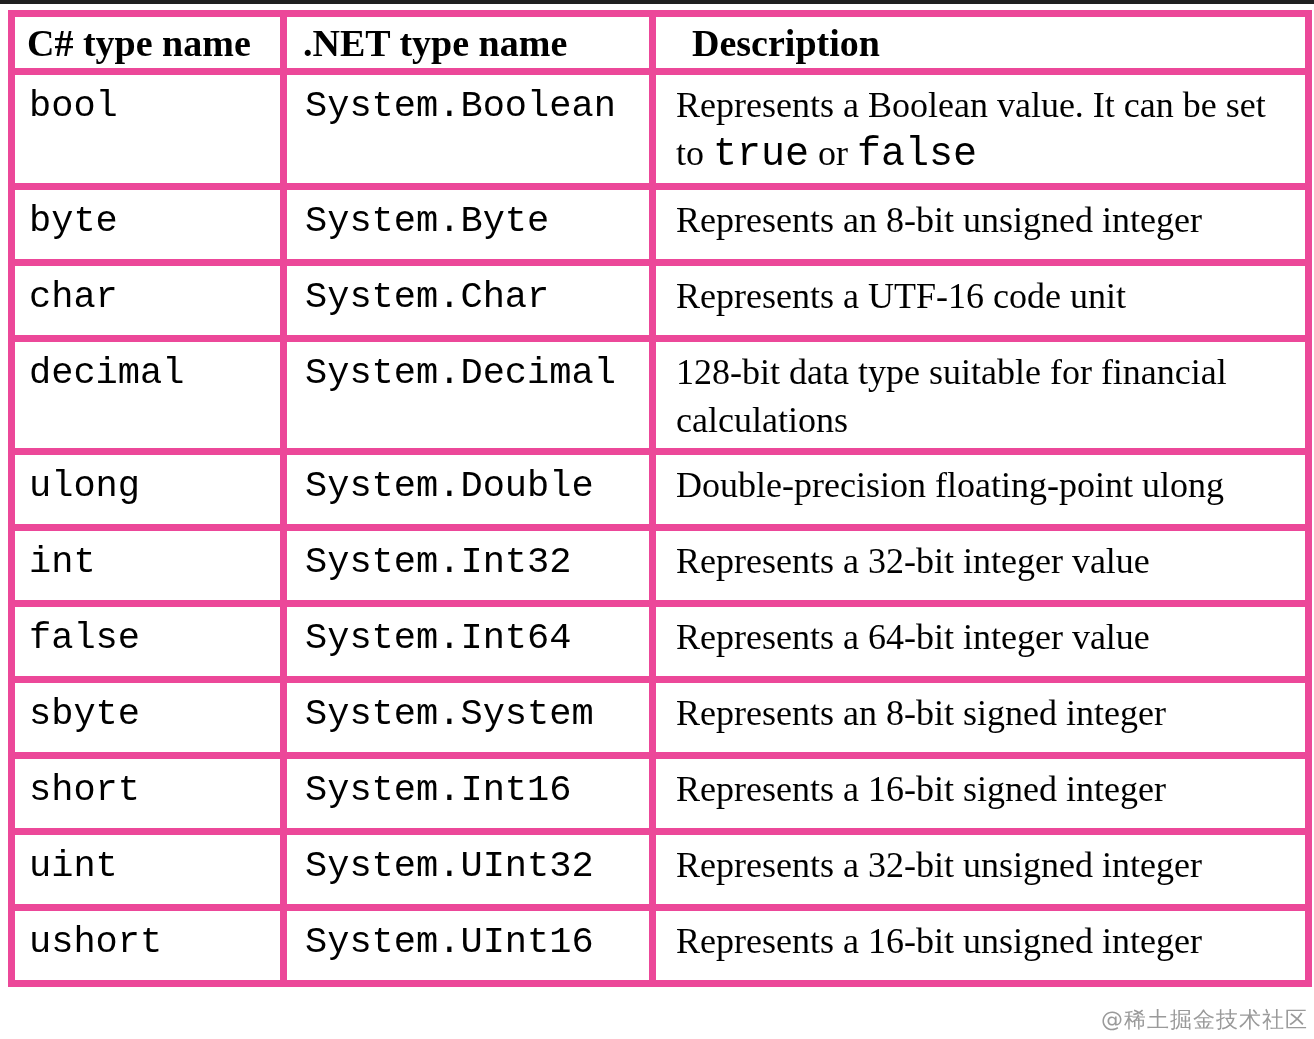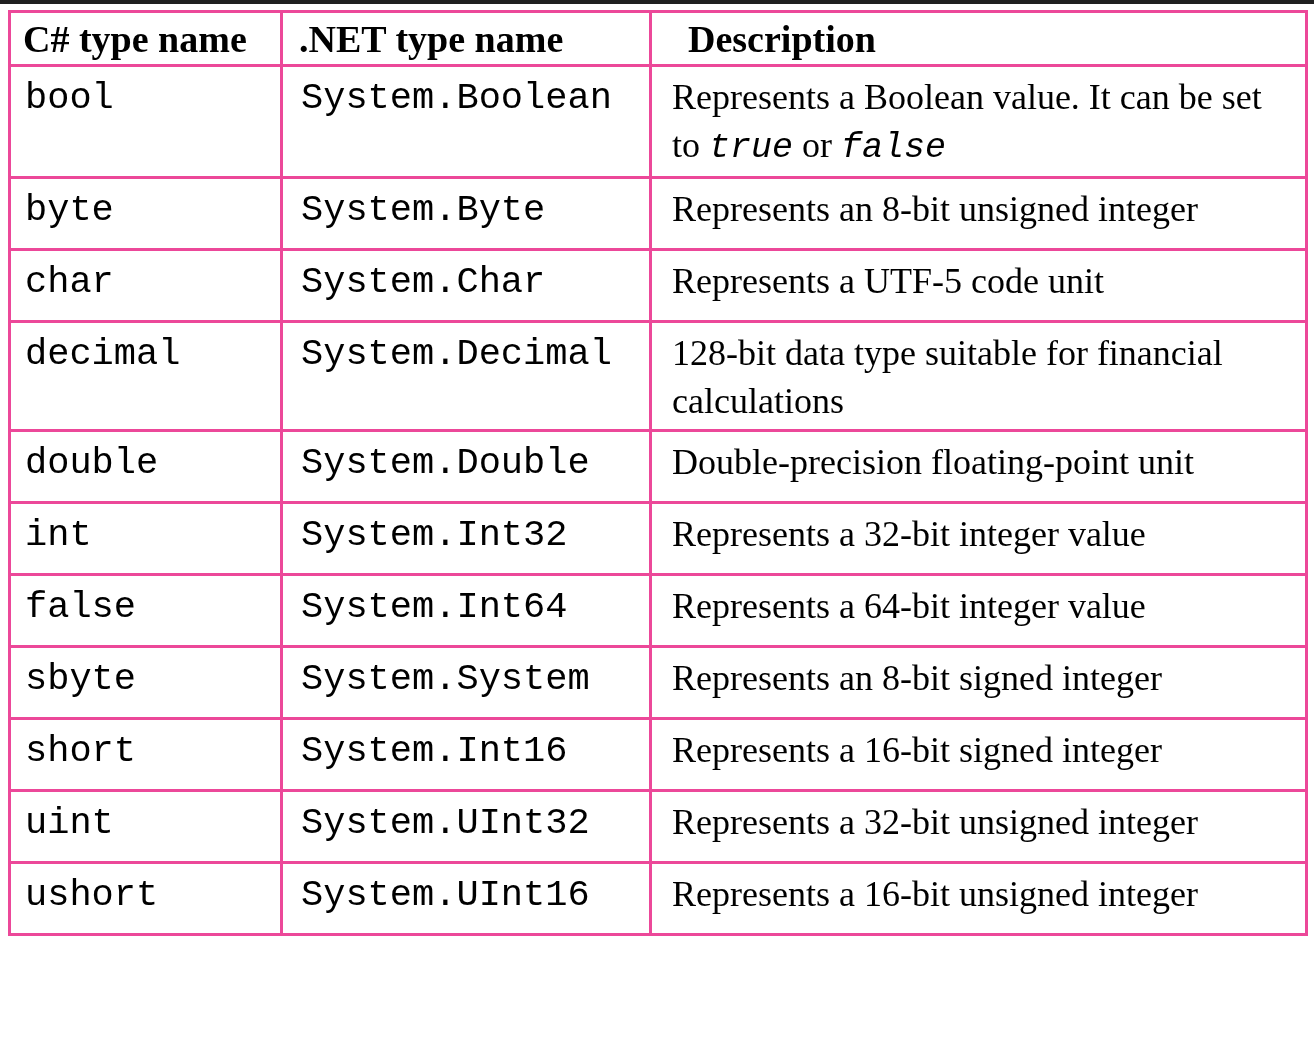--- a/index.html
+++ b/index.html
@@ -29,21 +29,21 @@
     left: 8px;
     top: 10px;
     width: 1297px;
     border-collapse: collapse;
     table-layout: fixed;
   }
   col.col-csharp { width: 272px; }
   col.col-dotnet { width: 369px; }
   col.col-desc   { width: 656px; }
   th, td {
-    border: 3px solid #ec4899;
+    border: 7px solid #ec4899;
     vertical-align: top;
     color: #000000;
     overflow: hidden;
   }
   thead tr { height: 54px; }
   th {
     font-family: "Liberation Serif", serif;
     font-size: 38px;
     font-weight: bold;
     text-align: left;
@@ -62,22 +62,21 @@
   }
   td.mono:nth-child(2) { padding-left: 18px; }
   td.desc {
     font-family: "Liberation Serif", serif;
     font-size: 36px;
     line-height: 48px;
     padding: 6px 8px 4px 20px;
   }
   td.desc .code {
     font-family: "Liberation Mono", monospace;
-    font-size: 35px;
-    font-style: italic;
+    font-size: 40px;
   }
   
   tbody tr:nth-child(1)  { height: 107px; } 
   tbody tr:nth-child(2)  { height: 65px;  } 
   tbody tr:nth-child(3)  { height: 55px;  } 
   tbody tr:nth-child(4)  { height: 109px; } 
   tbody tr:nth-child(5)  { height: 59px;  } 
   tbody tr:nth-child(6)  { height: 66px;  } 
   tbody tr:nth-child(7)  { height: 55px;  } 
   tbody tr:nth-child(8)  { height: 57px;  } 
@@ -122,31 +121,31 @@
     <td class="desc"><span>Represents a Boolean value. It can be set to </span><span class="code">true</span><span> or </span><span class="code">false</span></td>
   </tr>
         <tr>
     <td class="mono">byte</td>
     <td class="mono">System.Byte</td>
     <td class="desc"><span>Represents an 8-bit unsigned integer</span></td>
   </tr>
         <tr>
     <td class="mono">char</td>
     <td class="mono">System.Char</td>
-    <td class="desc"><span>Represents a UTF-5 code unit</span></td>
+    <td class="desc"><span>Represents a UTF-16 code unit</span></td>
   </tr>
         <tr>
     <td class="mono">decimal</td>
     <td class="mono">System.Decimal</td>
     <td class="desc"><span>128-bit data type suitable for financial calculations</span></td>
   </tr>
         <tr>
-    <td class="mono">double</td>
+    <td class="mono">ulong</td>
     <td class="mono">System.Double</td>
-    <td class="desc"><span>Double-precision floating-point unit</span></td>
+    <td class="desc"><span>Double-precision floating-point ulong</span></td>
   </tr>
         <tr>
     <td class="mono">int</td>
     <td class="mono">System.Int32</td>
     <td class="desc"><span>Represents a 32-bit integer value</span></td>
   </tr>
         <tr>
     <td class="mono">false</td>
     <td class="mono">System.Int64</td>
     <td class="desc"><span>Represents a 64-bit integer value</span></td>
@@ -167,13 +166,14 @@
     <td class="desc"><span>Represents a 32-bit unsigned integer</span></td>
   </tr>
         <tr>
     <td class="mono">ushort</td>
     <td class="mono">System.UInt16</td>
     <td class="desc"><span>Represents a 16-bit unsigned integer</span></td>
   </tr>
       </tbody>
   </table>
 
+  <div class="watermark">@稀土掘金技术社区</div>
 </div>
 
 </body></html>

